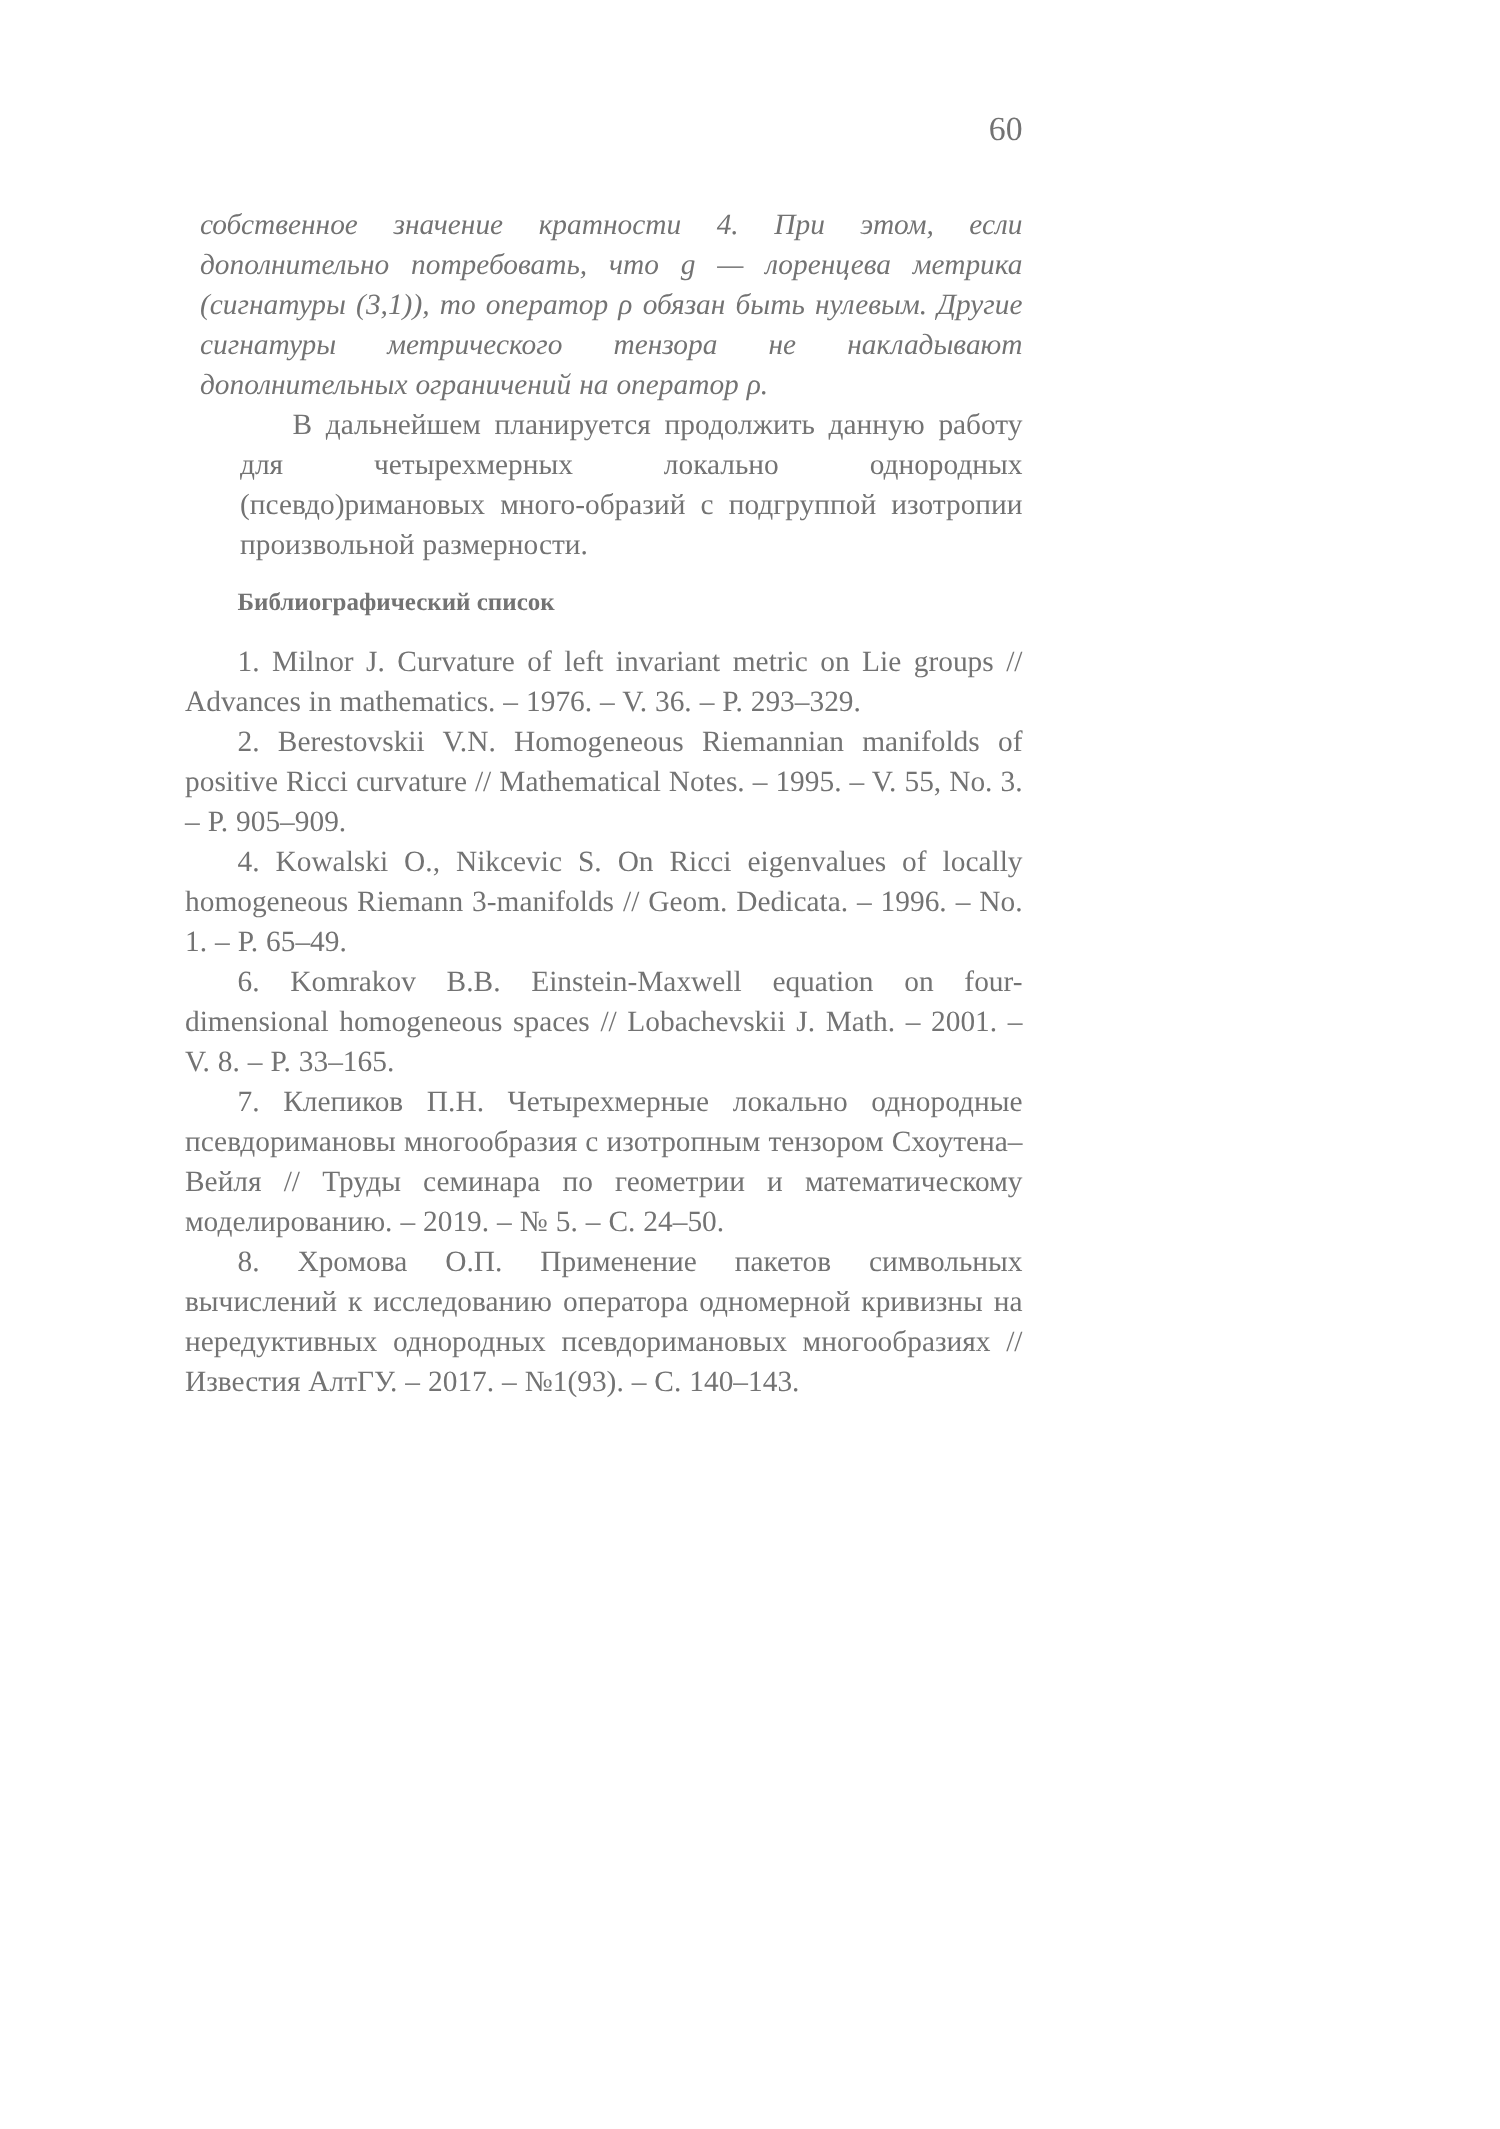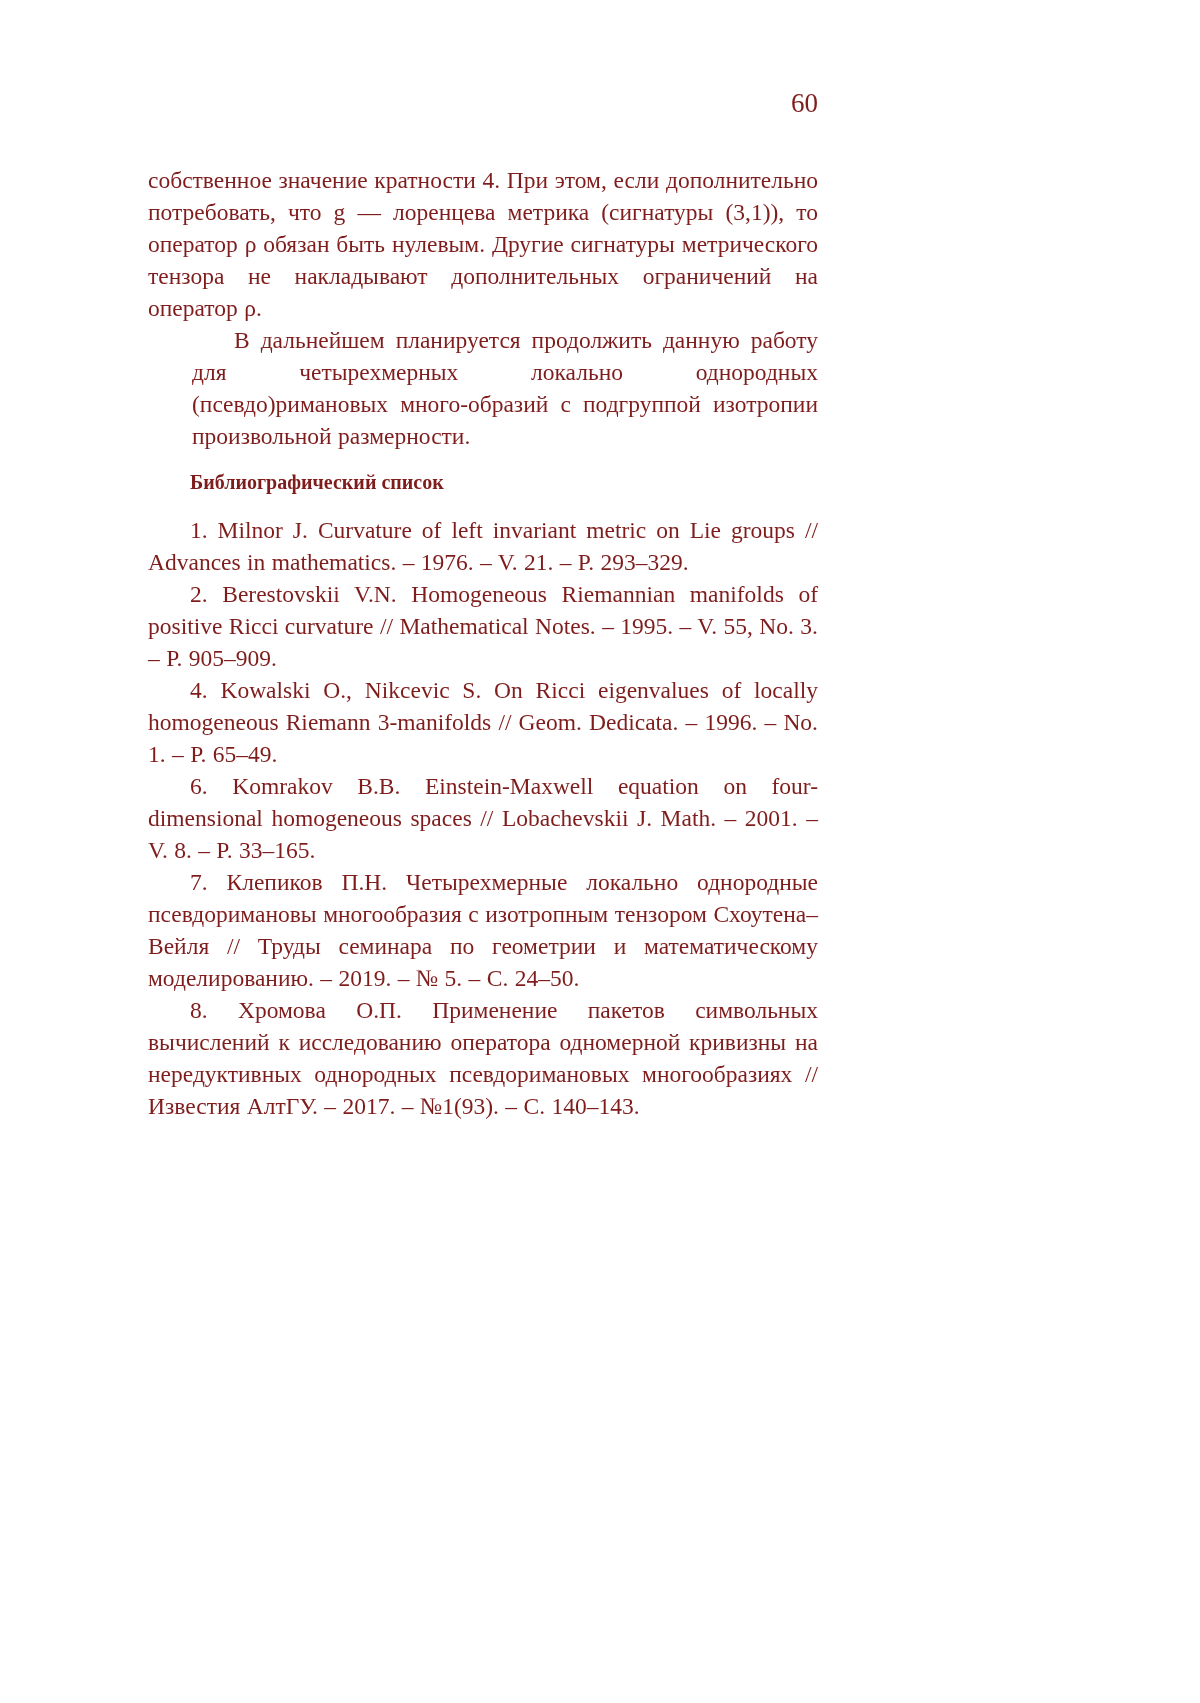--- a/index.html
+++ b/index.html
@@ -8,41 +8,43 @@
     background: #ffffff;
   }
   .page {
     position: relative;
     width: 1060px;
     height: 1703px;
     background: #ffffff;
     box-sizing: border-box;
     padding: 88px 242px 0 148px;
     font-family: "Liberation Serif", "DejaVu Serif", serif;
-    color: #7f1d1d;
+    color: #737373;
     overflow: hidden;
   }
   .page-number {
     text-align: right;
     font-size: 27px;
     line-height: 30px;
     margin: 0 0 46px 0;
   }
   .para {
     font-size: 23.5px;
     line-height: 32px;
     text-align: justify;
     margin: 0;
     word-spacing: 0.5px;
   }
   .para.indent {
     text-indent: 42px;
     margin-left: 44px;
   }
   .para.italic {
+    font-style: italic;
+    margin-left: 12px;
   }
   .bib-heading {
     font-size: 20px;
     line-height: 32px;
     font-weight: bold;
     margin: 14px 0 16px 0;
     padding-left: 42px;
     text-align: left;
   }
   .ref-list {
@@ -61,21 +63,21 @@
 
   <div class="page-number">60</div>
 
   <p class="para italic">собственное значение кратности 4. При этом, если дополнительно потребовать, что g — лоренцева метрика (сигнатуры (3,1)), то оператор ρ обязан быть нулевым. Другие сигнатуры метрического тензора не накладывают дополнительных ограничений на оператор ρ.</p>
 
   <p class="para indent">В дальнейшем планируется продолжить данную работу для четырехмерных локально однородных (псевдо)римановых много-образий с подгруппой изотропии произвольной размерности.</p>
 
   <h2 class="bib-heading">Библиографический список</h2>
 
   <div class="ref-list">
-    <p class="para">1. Milnor J. Curvature of left invariant metric on Lie groups // Advances in mathematics. – 1976. – V. 21. – P. 293–329.</p>
+    <p class="para">1. Milnor J. Curvature of left invariant metric on Lie groups // Advances in mathematics. – 1976. – V. 36. – P. 293–329.</p>
     <p class="para">2. Berestovskii V.N. Homogeneous Riemannian manifolds of positive Ricci curvature // Mathematical Notes. – 1995. – V. 55, No. 3. – P. 905–909.</p>
     <p class="para">4. Kowalski O., Nikcevic S. On Ricci eigenvalues of locally homogeneous Riemann 3-manifolds // Geom. Dedicata. – 1996. – No. 1. – P. 65–49.</p>
     <p class="para">6. Komrakov B.B. Einstein-Maxwell equation on four-dimensional homogeneous spaces // Lobachevskii J. Math. – 2001. – V. 8. – P. 33–165.</p>
     <p class="para">7. Клепиков П.Н. Четырехмерные локально однородные псевдоримановы многообразия с изотропным тензором Схоутена–Вейля // Труды семинара по геометрии и математическому моделированию. – 2019. – № 5. – С. 24–50.</p>
     <p class="para">8. Хромова О.П. Применение пакетов символьных вычислений к исследованию оператора одномерной кривизны на нередуктивных однородных псевдоримановых многообразиях // Известия АлтГУ. – 2017. – №1(93). – С. 140–143.</p>
   </div>
 
 </div>
 
 </body></html>

